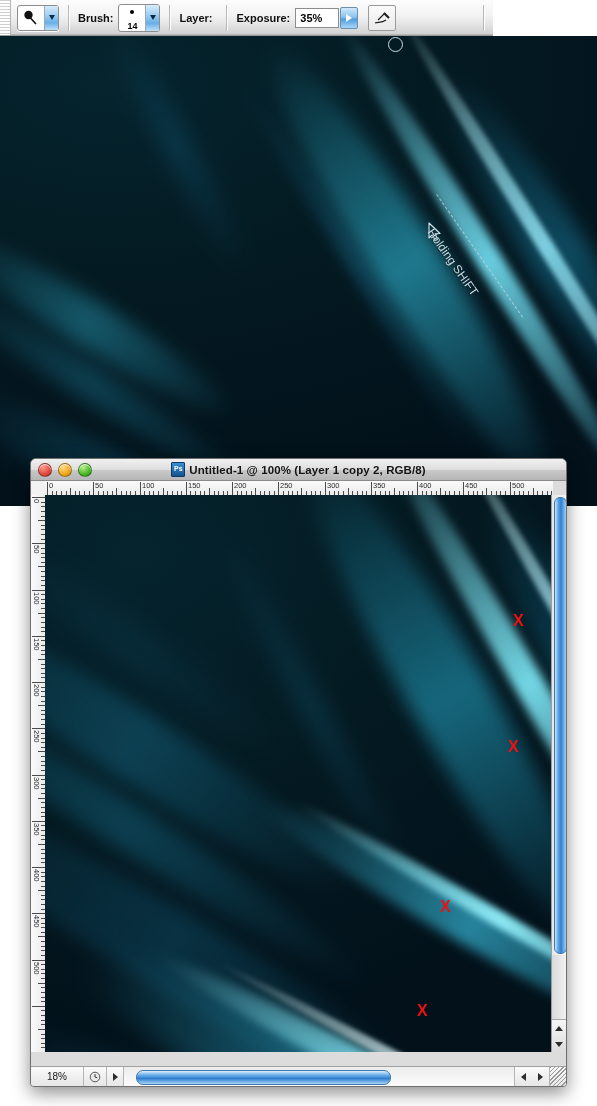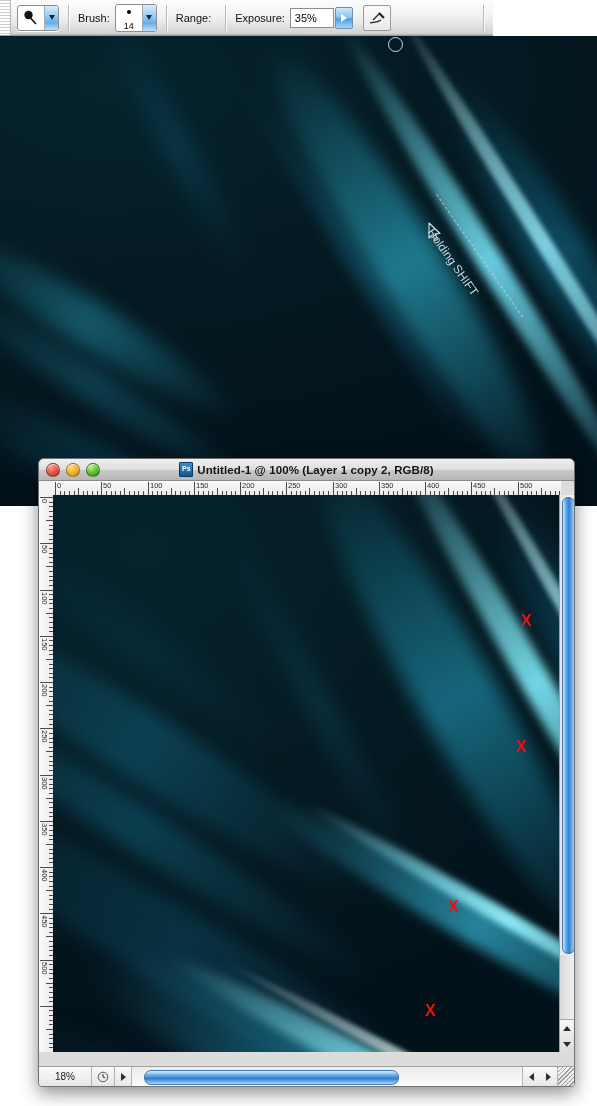--- a/index.html
+++ b/index.html
@@ -9,21 +9,21 @@
     -webkit-font-smoothing:antialiased;
   }
 
   
   #options-bar{
     position:absolute;left:0;top:0;width:493px;height:36px;
     background:linear-gradient(to bottom,#fdfdfd 0%,#f2f2f2 45%,#e4e4e4 70%,#d2d2d2 96%,#a8a8a8 100%);
     border-bottom:1px solid #9a9a9a;
     display:flex;align-items:center;
     box-sizing:border-box;
-    font-size:11px;color:#000;
+    font-size:11px;color:#000;font-weight:bold;
   }
   .ob-grip{width:10px;height:100%;
     background:repeating-linear-gradient(to bottom,#cfcfcf 0 1px,#ffffff 1px 3px);
     border-right:1px solid #b5b5b5;}
   .sep{width:1px;height:26px;background:#b9b9b9;margin:0 9px;
        box-shadow:1px 0 0 #fdfdfd;}
   .ob-label{font-size:11px;color:#111;margin-right:5px;white-space:nowrap;}
 
   
   .tool-well{
@@ -98,21 +98,21 @@
       radial-gradient(120% 90% at 18% 10%, #05242e 0%, #041a22 45%, #02111a 100%),
       #03141c;}
   .streak{position:absolute;transform-origin:0 0;filter:blur(9px);border-radius:50%;}
 
   
   #doc-window{
     position:absolute;left:30px;top:458px;width:537px;height:629px;
     border:1px solid #6f6f6f;border-radius:6px 6px 4px 4px;
     background:#dcdcdc;
     box-shadow:0 6px 18px rgba(0,0,0,.45);
-    overflow:hidden;box-sizing:border-box;margin-left:8px;
+    overflow:hidden;box-sizing:border-box;
   }
   #titlebar{
     height:22px;width:100%;
     background:linear-gradient(to bottom,#f0f0f0 0%,#dedede 50%,#c9c9c9 52%,#b6b6b6 100%);
     border-bottom:1px solid #8a8a8a;
     display:flex;align-items:center;position:relative;box-sizing:border-box;
   }
   .lights{display:flex;gap:6px;margin-left:7px;}
   .light{width:12px;height:12px;border-radius:50%;border:1px solid rgba(0,0,0,.35);
     box-shadow:inset 0 1px 1px rgba(255,255,255,.85);}
@@ -230,21 +230,21 @@
       <span class="brush-dot"></span>
       <span class="brush-size">14</span>
     </div>
     <div class="popbtn">
         <span class="tri"></span>
       </div>
   </div>
 
   <div class="sep"></div>
 
-  <span class="ob-label">Range:</span>
+  <span class="ob-label">Layer:</span>
 
   <div class="sep"></div>
 
   <span class="ob-label">Exposure:</span>
   <div class="num-field">35%</div>
   <div class="step-btn">
       <span class="tri-r"></span>
     </div>
 
   <div class="airbrush-btn">

